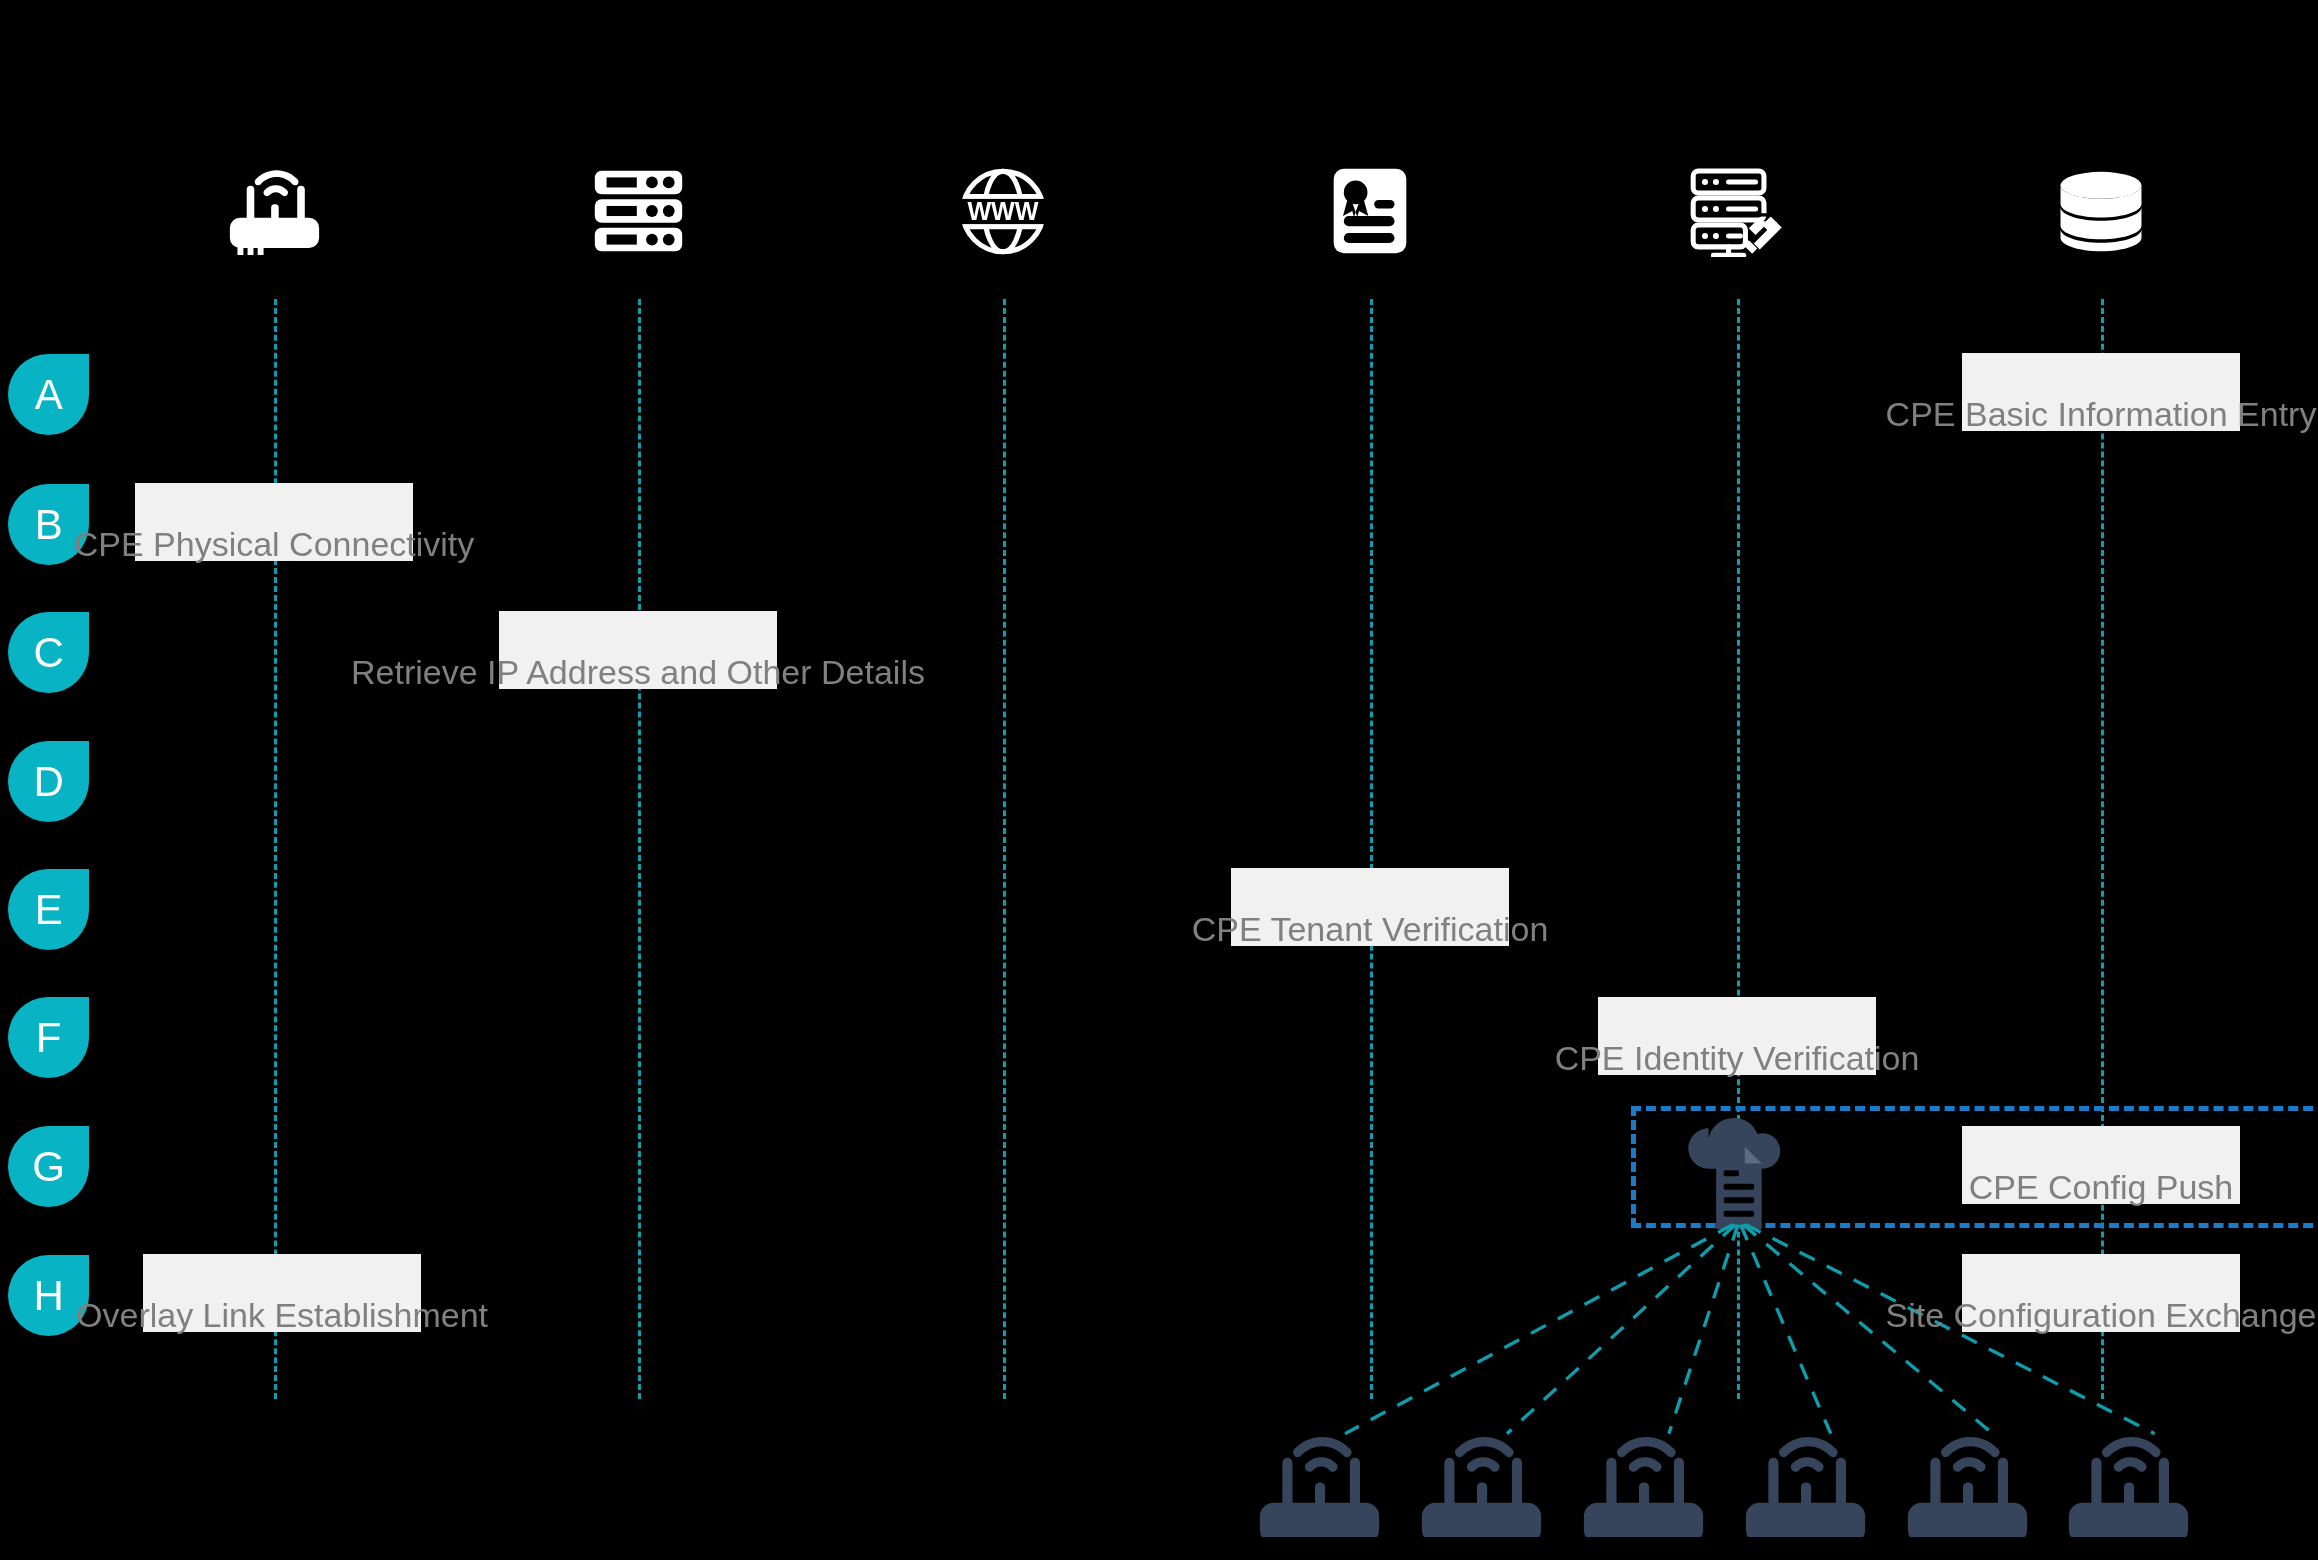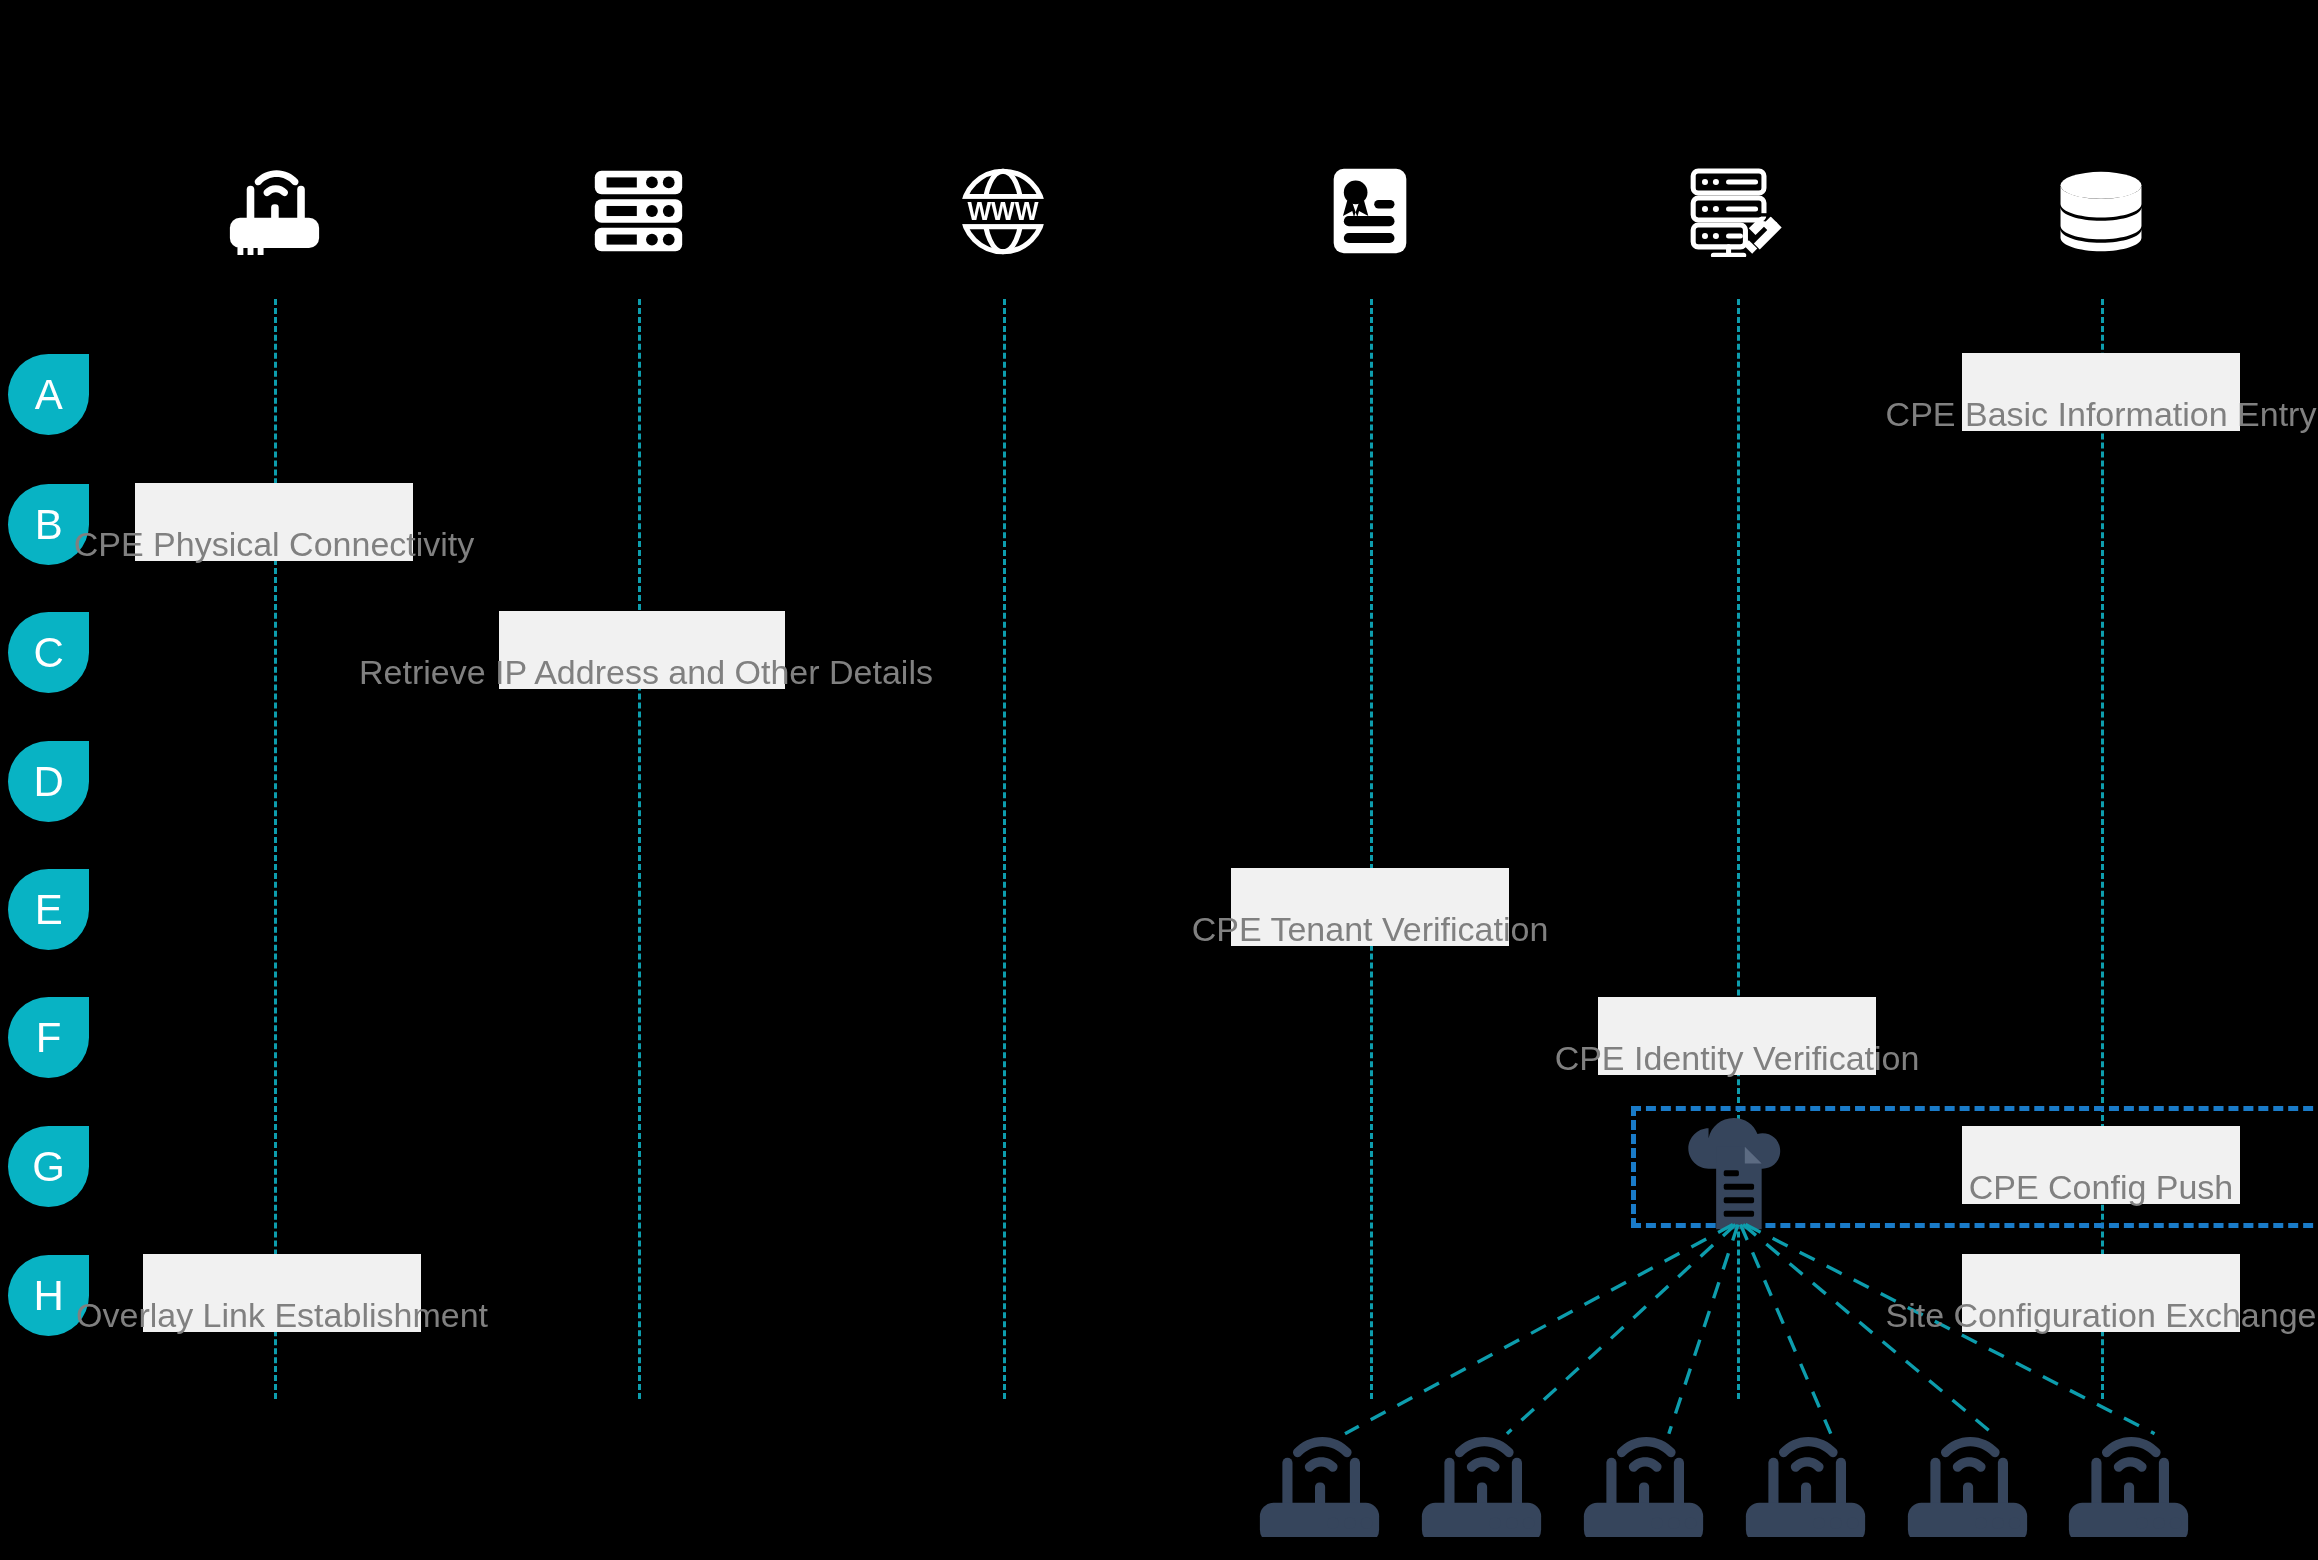--- a/index.html
+++ b/index.html
@@ -269,21 +269,21 @@
       <line x1="2070" y1="1452" x2="2555" y2="1700"></line>
     </g>
   </svg>
 
   <div class="msg" style="left:2101px;top:353px;">
     <span>CPE Basic Information Entry</span>
   </div>
   <div class="msg" style="left:274px;top:483px;">
     <span>CPE Physical Connectivity</span>
   </div>
-  <div class="msg" style="left:638px;top:611px;padding-left:8px;">
+  <div class="msg" style="left:638px;top:611px;">
     <span>Retrieve IP Address and Other Details</span>
   </div>
   <div class="msg" style="left:1370px;top:868px;">
     <span>CPE Tenant Verification</span>
   </div>
   <div class="msg" style="left:1737px;top:997px;">
     <span>CPE Identity Verification</span>
   </div>
   <div class="msg" style="left:2101px;top:1126px;">
     <span>CPE Config Push</span>

